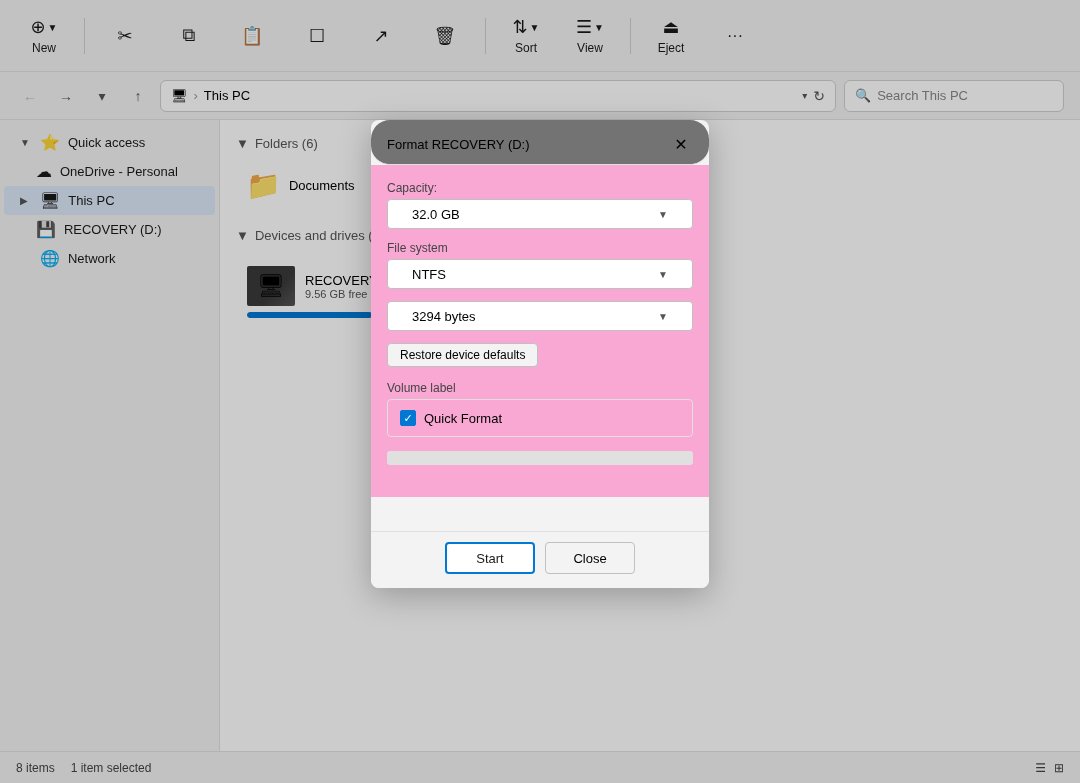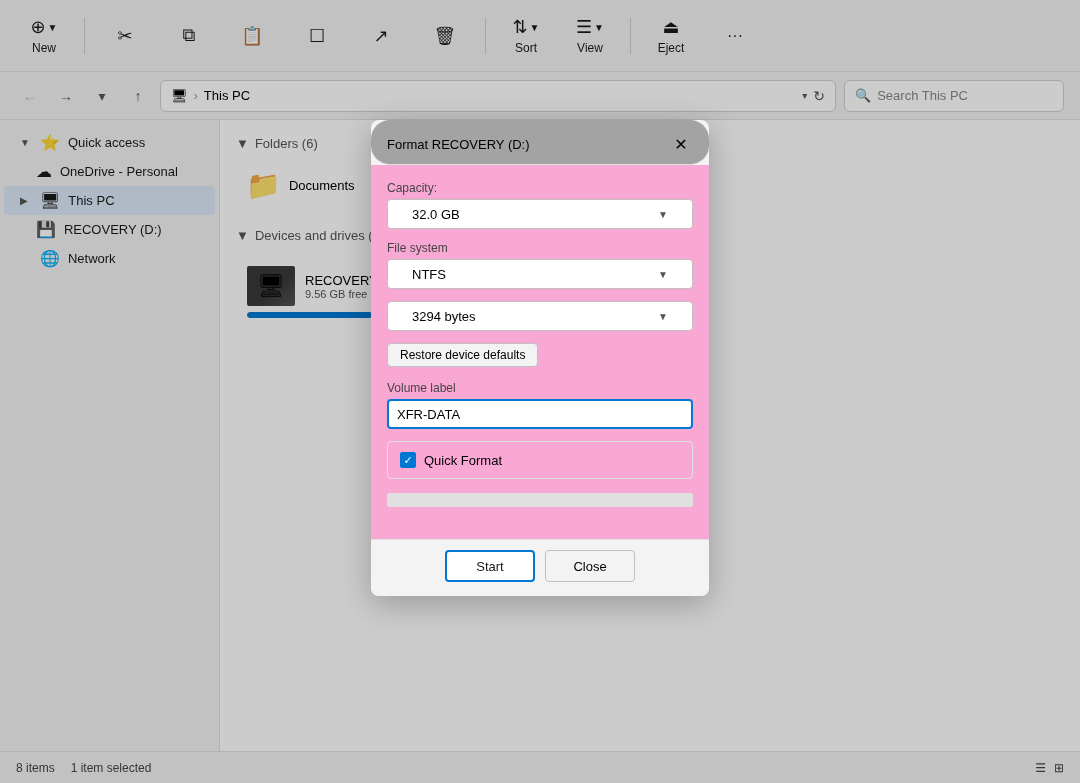--- a/index.html
+++ b/index.html
@@ -224,21 +224,21 @@
       z-index: 100;
     }
     .modal {
       background: #f3f3f3;
       border-radius: 8px;
       box-shadow: 0 8px 32px rgba(0,0,0,0.25);
       width: 338px;
       overflow: hidden;
     }
     .modal-titlebar {
-      background: #a3a3a3;
+      background: #737373;
       display: flex;
       align-items: center;
       justify-content: space-between;
       padding: 12px 16px 8px;
       border-bottom: 1px solid #e0e0e0;
       border-radius: 19px;
     }
     .modal-title {
       font-size: 13px;
       font-weight: 500;
@@ -333,20 +333,21 @@
       margin-bottom: 16px;
       overflow: hidden;
     }
     .modal-footer {
       padding: 10px 16px 14px;
       display: flex;
       justify-content: center;
       gap: 10px;
       background: #f3f3f3;
       border-top: 1px solid #e0e0e0;
+      margin-top: 34px;
     }
     .btn-start {
       width: 90px; height: 32px;
       border: 2px solid #0078d4;
       border-radius: 4px;
       background: white;
       font-size: 13px;
       cursor: pointer;
       color: #1a1a1a;
     }
@@ -545,21 +546,20 @@
         <span class="dd-arrow">▼</span>
       </div>
 
       
       <button class="restore-btn">
         <span>Restore device defaults</span>
       </button>
 
       
       <div class="volume-label">Volume label</div>
-      <input class="volume-input" type="text" value="XFR-DATA" style="">
 
       
       <div class="format-options-box">
         <div class="checkbox-row">
           <div class="checkbox-box">✓</div>
           <span>Quick Format</span>
         </div>
       </div>
 
       

